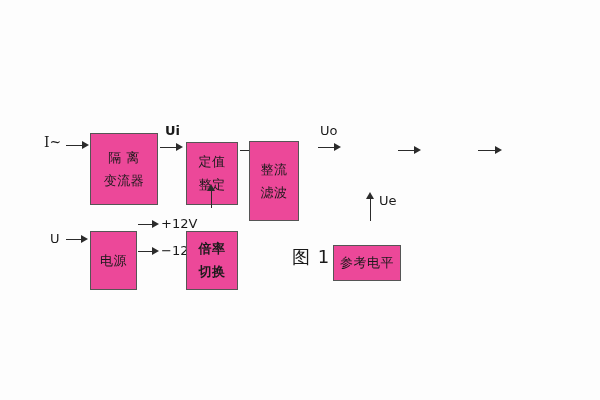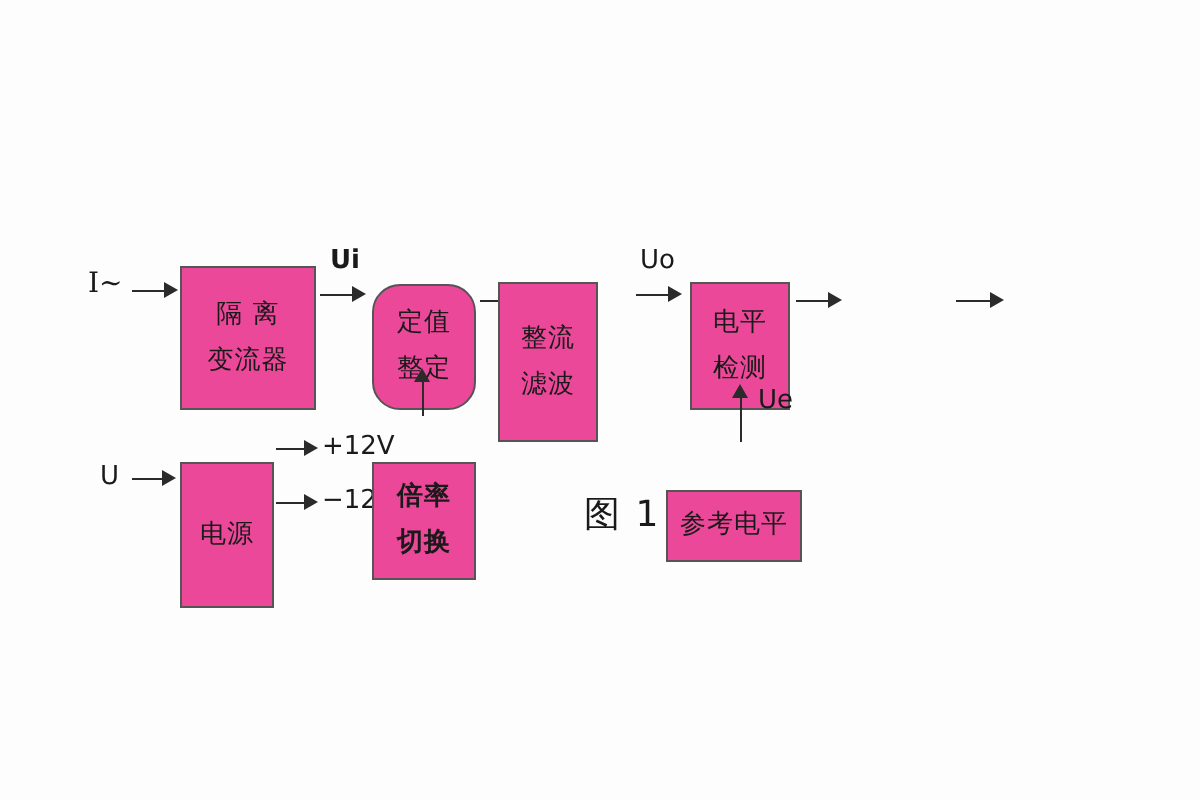--- a/index.html
+++ b/index.html
@@ -89,57 +89,53 @@
   <div class="block" style="left:90px; top:110px; width:68px; height:72px;">
     <span class="ln">隔 离</span>
     <span class="ln">变流器</span>
   </div>
 
   <div class="lbl sig" style="left:165px; top:123px;font-weight:bold;">Ui</div>
 
   <div class="hline" style="left:160px; top:147px; width:19px;"></div>
   <div class="ah-r" style="left:176px; top:142.5px;"></div>
 
-  <div class="block" style="left:186px; top:119px; width:52px; height:63px;border-radius:14px;">
+  <div class="block" style="left:186px; top:119px; width:52px; height:63px;">
     <span class="ln">定值</span>
     <span class="ln">整定</span>
   </div>
 
   <div class="hline" style="left:240px; top:150px; width:18px;"></div>
   <div class="ah-r" style="left:255px; top:145.5px;"></div>
 
   <div class="block" style="left:249px; top:118px; width:50px; height:80px;">
     <span class="ln">整流</span>
     <span class="ln">滤波</span>
   </div>
 
   <div class="lbl sig" style="left:320px; top:123px;">Uo</div>
 
   <div class="hline" style="left:318px; top:147px; width:19px;"></div>
   <div class="ah-r" style="left:334px; top:142.5px;"></div>
 
-  <div class="block" style="left:345px; top:118px; width:50px; height:64px;">
-    <span class="ln">电平</span>
-    <span class="ln">检测</span>
-  </div>
 
   <div class="hline" style="left:398px; top:150px; width:20px;"></div>
   <div class="ah-r" style="left:414px; top:145.5px;"></div>
 
 
   <div class="hline" style="left:478px; top:150px; width:21px;"></div>
   <div class="ah-r" style="left:495px; top:145.5px;"></div>
 
 
   <div class="lbl" style="left:50px; top:231px;">U</div>
 
   <div class="hline" style="left:66px; top:239px; width:18px;"></div>
   <div class="ah-r" style="left:81px; top:234.5px;"></div>
 
-  <div class="block single" style="left:90px; top:208px; width:47px; height:73px;">
+  <div class="block single" style="left:90px; top:208px; width:47px; height:59px;">
     <span class="ln">电源</span>
   </div>
 
   <div class="hline" style="left:138px; top:224px; width:17px;"></div>
   <div class="ah-r" style="left:152px; top:219.5px;"></div>
   <div class="lbl volt" style="left:161px; top:216px;">+12V</div>
 
   <div class="hline" style="left:138px; top:251px; width:17px;"></div>
   <div class="ah-r" style="left:152px; top:246.5px;"></div>
   <div class="lbl volt" style="left:161px; top:243px;">−12V</div>

